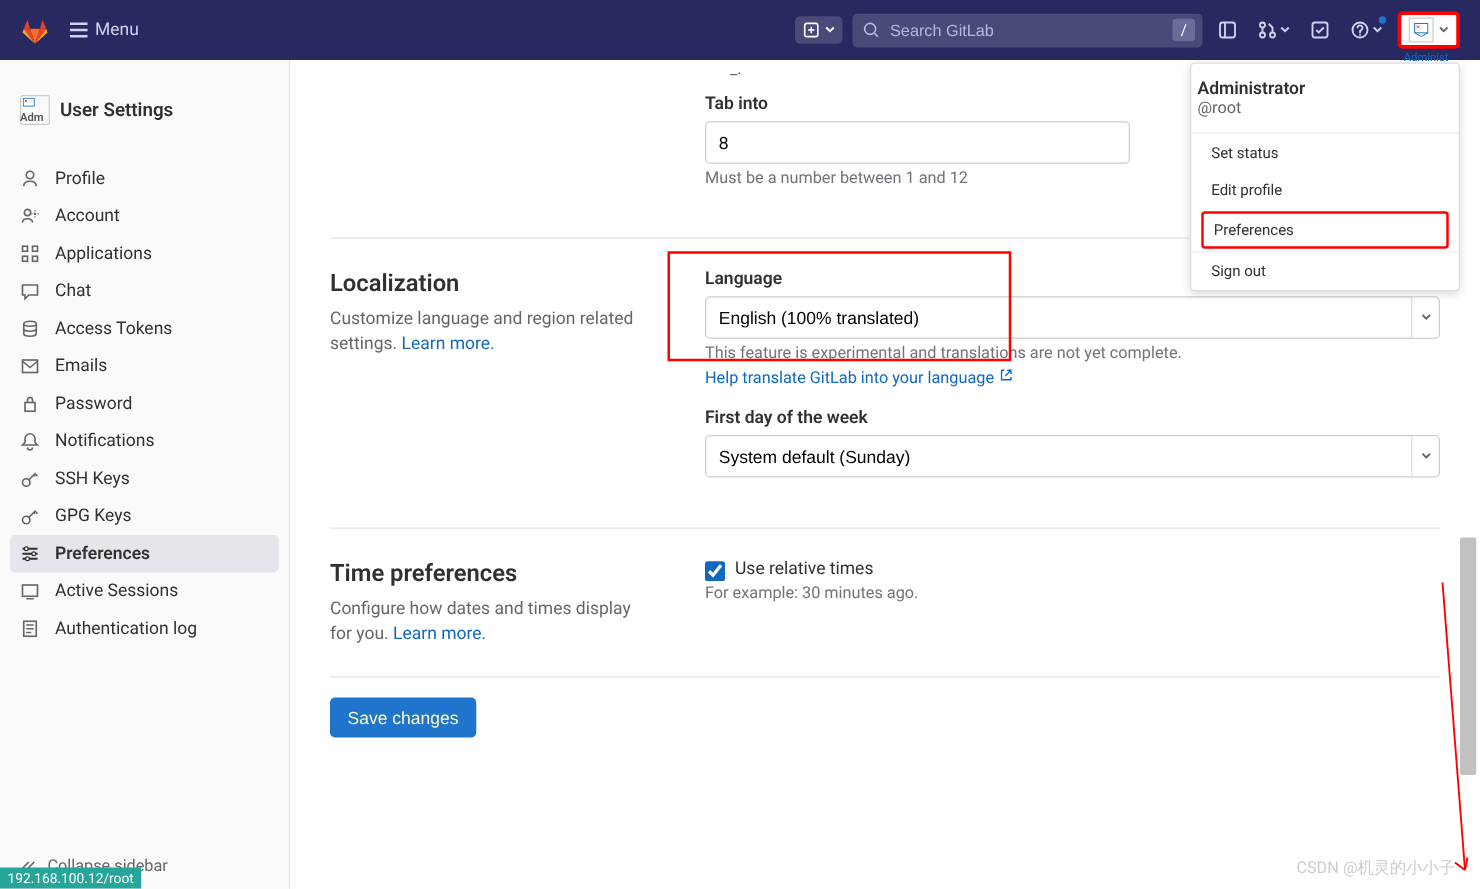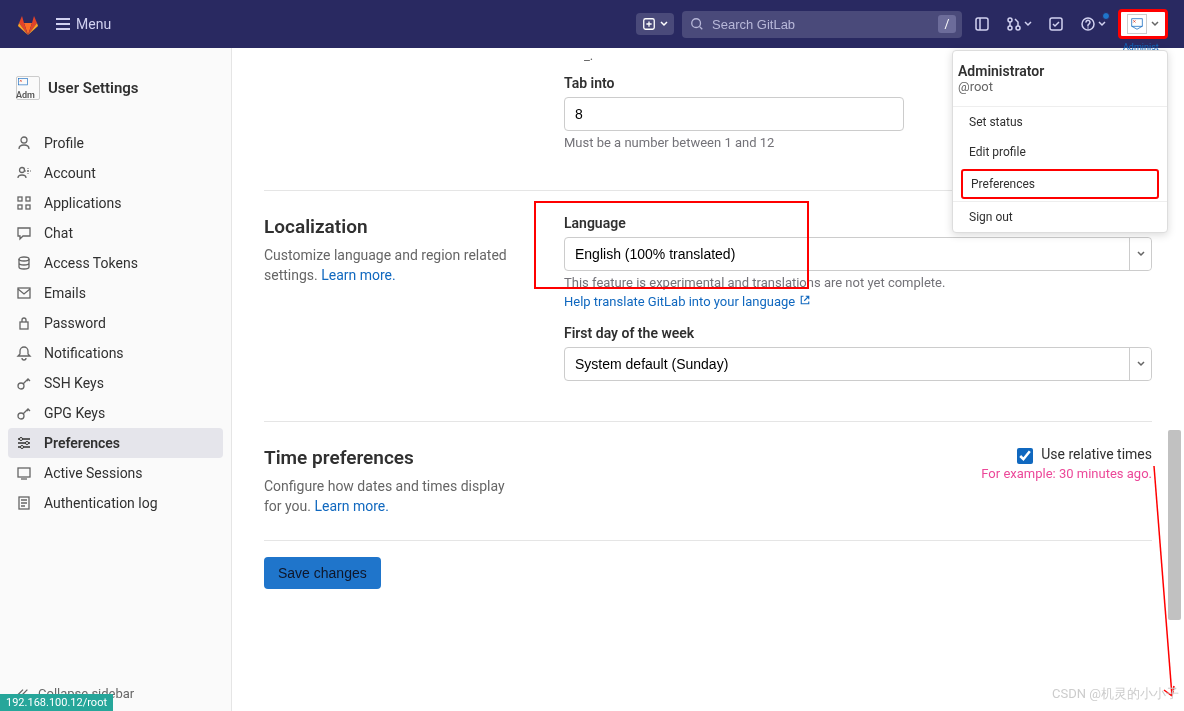--- a/index.html
+++ b/index.html
@@ -45,37 +45,37 @@
 .section-right { flex: 1; }
 .form-group { margin-bottom: 16px; }
 .form-label { font-weight: 600; font-size: 14px; margin-bottom: 6px; display: block; }
 .form-input, .form-select { width: 100%; padding: 8px 10px; border: 1px solid #ccc; border-radius: 4px; font-size: 14px; background: #fff; }
 .form-select { appearance: none; background-image: none; position: relative; }
 .select-wrap { position: relative; }
 .select-caret { position: absolute; right: 1px; top: 1px; bottom: 1px; width: 22px; border-left: 1px solid #ccc; display: flex; align-items: center; justify-content: center; border-radius: 0 4px 4px 0; background: #fff; }
 .help-text { font-size: 13px; color: #737278; margin-top: 4px; }
 .link { color: #1068bf; cursor: pointer; text-align: center; }
 .ext-icon { margin-left: 4px; }
-.checkbox-row { display: flex; align-items: flex-start; gap: 8px; justify-content: flex-end; }
+.checkbox-row { display: flex; align-items: flex-start; gap: 8px; }
 .checkbox-row input { margin-top: 2px; width: 16px; height: 16px; accent-color: #1068bf; }
-.checkbox-desc { font-size: 13px; color: #ec4899; margin-top: 2px; text-align: right; }
-.save-btn { background: #1f75cb; color: #0f172a; border: none; border-radius: 4px; padding: 8px 14px; font-size: 14px; cursor: pointer; margin-top: 16px; }
+.checkbox-desc { font-size: 13px; color: #737373; margin-top: 2px; }
+.save-btn { background: #1f75cb; color: #fef9c3; border: none; border-radius: 4px; padding: 8px 14px; font-size: 14px; cursor: pointer; margin-top: 16px; }
 
 .dropdown { position: absolute; right: 16px; top: 50px; width: 216px; background: #fff; border: 1px solid #ddd; border-radius: 4px; box-shadow: 0 2px 8px rgba(0,0,0,.15); z-index: 100; }
 .dropdown-header { padding: 12px 5px; border-bottom: 1px solid #eee; }
 .dropdown-header .name { font-weight: 600; font-size: 14px; }
 .dropdown-header .handle { font-size: 13px; color: #666; }
 .dropdown-item { padding: 8px 16px; font-size: 12px; cursor: pointer; }
 .dropdown-sep { border-top: 1px solid #eee; }
 
 .red-box-lang { position: absolute; border: 2px solid #ff0000; pointer-events: none; }
 .red-box-pref { border: 2px solid #ff0000; border-radius: 3px; margin: 2px 8px; }
 
 .status-bar { position: absolute; bottom: 0; left: 0; background: #26a69a; color: #fff; font-size: 11px; padding: 2px 6px; }
-.watermark { position: absolute; bottom: 8px; right: 5px; color: #ccc; font-size: 13px; }
+.watermark { position: absolute; bottom: 8px; right: 20px; color: #ccc; font-size: 13px; }
 .arrow-svg { position: absolute; pointer-events: none; }
 
 svg { display: block; }
 </style>
 </head>
 <body>
 
 <div class="topbar">
   <svg class="logo" viewBox="0 0 24 24">
       <path fill="#fc6d26" d="M12 23l-4-12h8z"></path>

